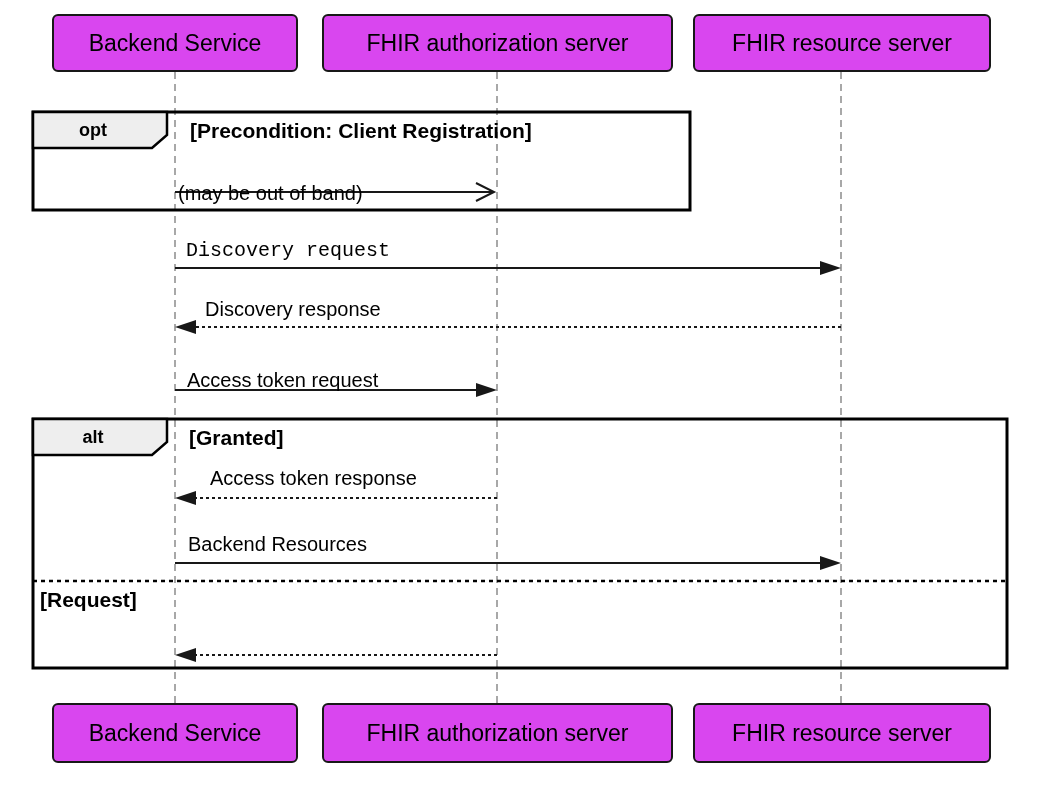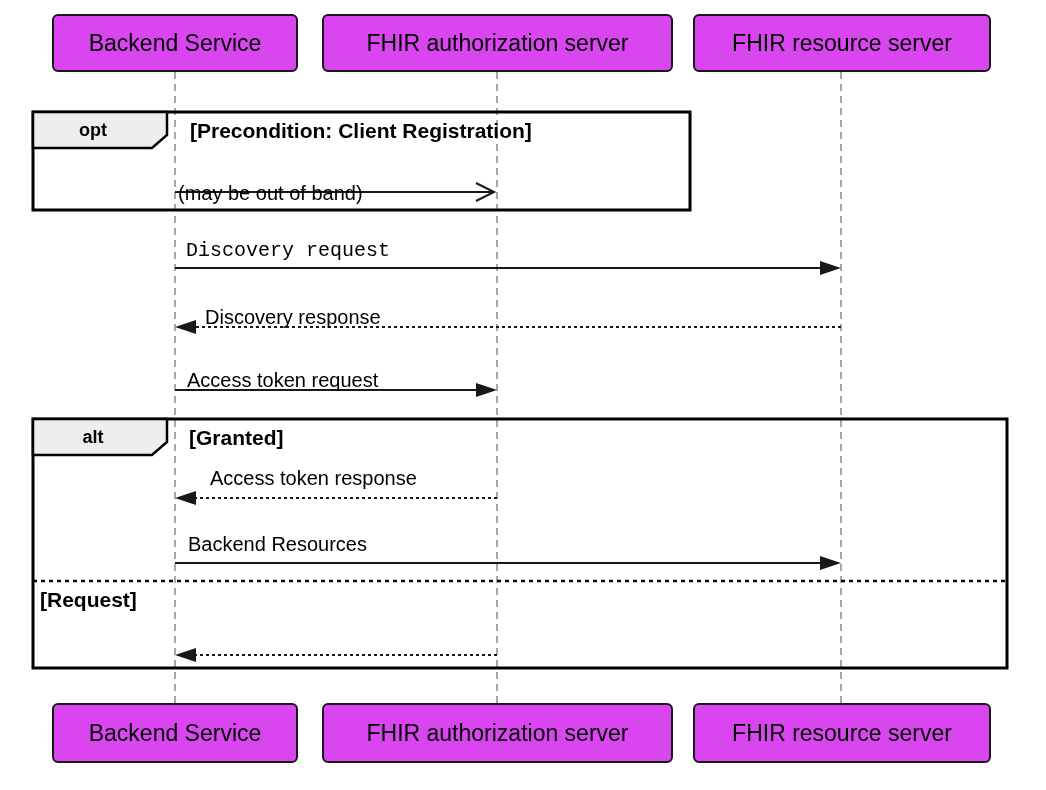--- a/index.html
+++ b/index.html
@@ -109,18 +109,18 @@
 
   <div class="op" style="left:33px; top:120px; width:120px;">opt</div>
   <div class="cond" style="left:190px; top:121px;">[Precondition: Client Registration]</div>
 
   <div class="op" style="left:33px; top:427px; width:120px;">alt</div>
   <div class="cond" style="left:189px; top:428px;">[Granted]</div>
   <div class="cond" style="left:40px; top:590px;">[Request]</div>
 
   <div class="msg" style="left:178px; top:162px;margin-top:20px;">(may be out of band)</div>
   <div class="msg" style="left:186px; top:239px;font-family:Liberation Mono, monospace;">Discovery request</div>
-  <div class="msg" style="left:205px; top:298px;margin-top:8px;">Discovery response</div>
+  <div class="msg" style="left:205px; top:298px;">Discovery response</div>
   <div class="msg" style="left:187px; top:361px;margin-top:8px;">Access token request</div>
   <div class="msg" style="left:210px; top:467px;text-align:right;">Access token response</div>
   <div class="msg" style="left:188px; top:533px;">Backend Resources</div>
 
 </div>
 
 </body></html>

